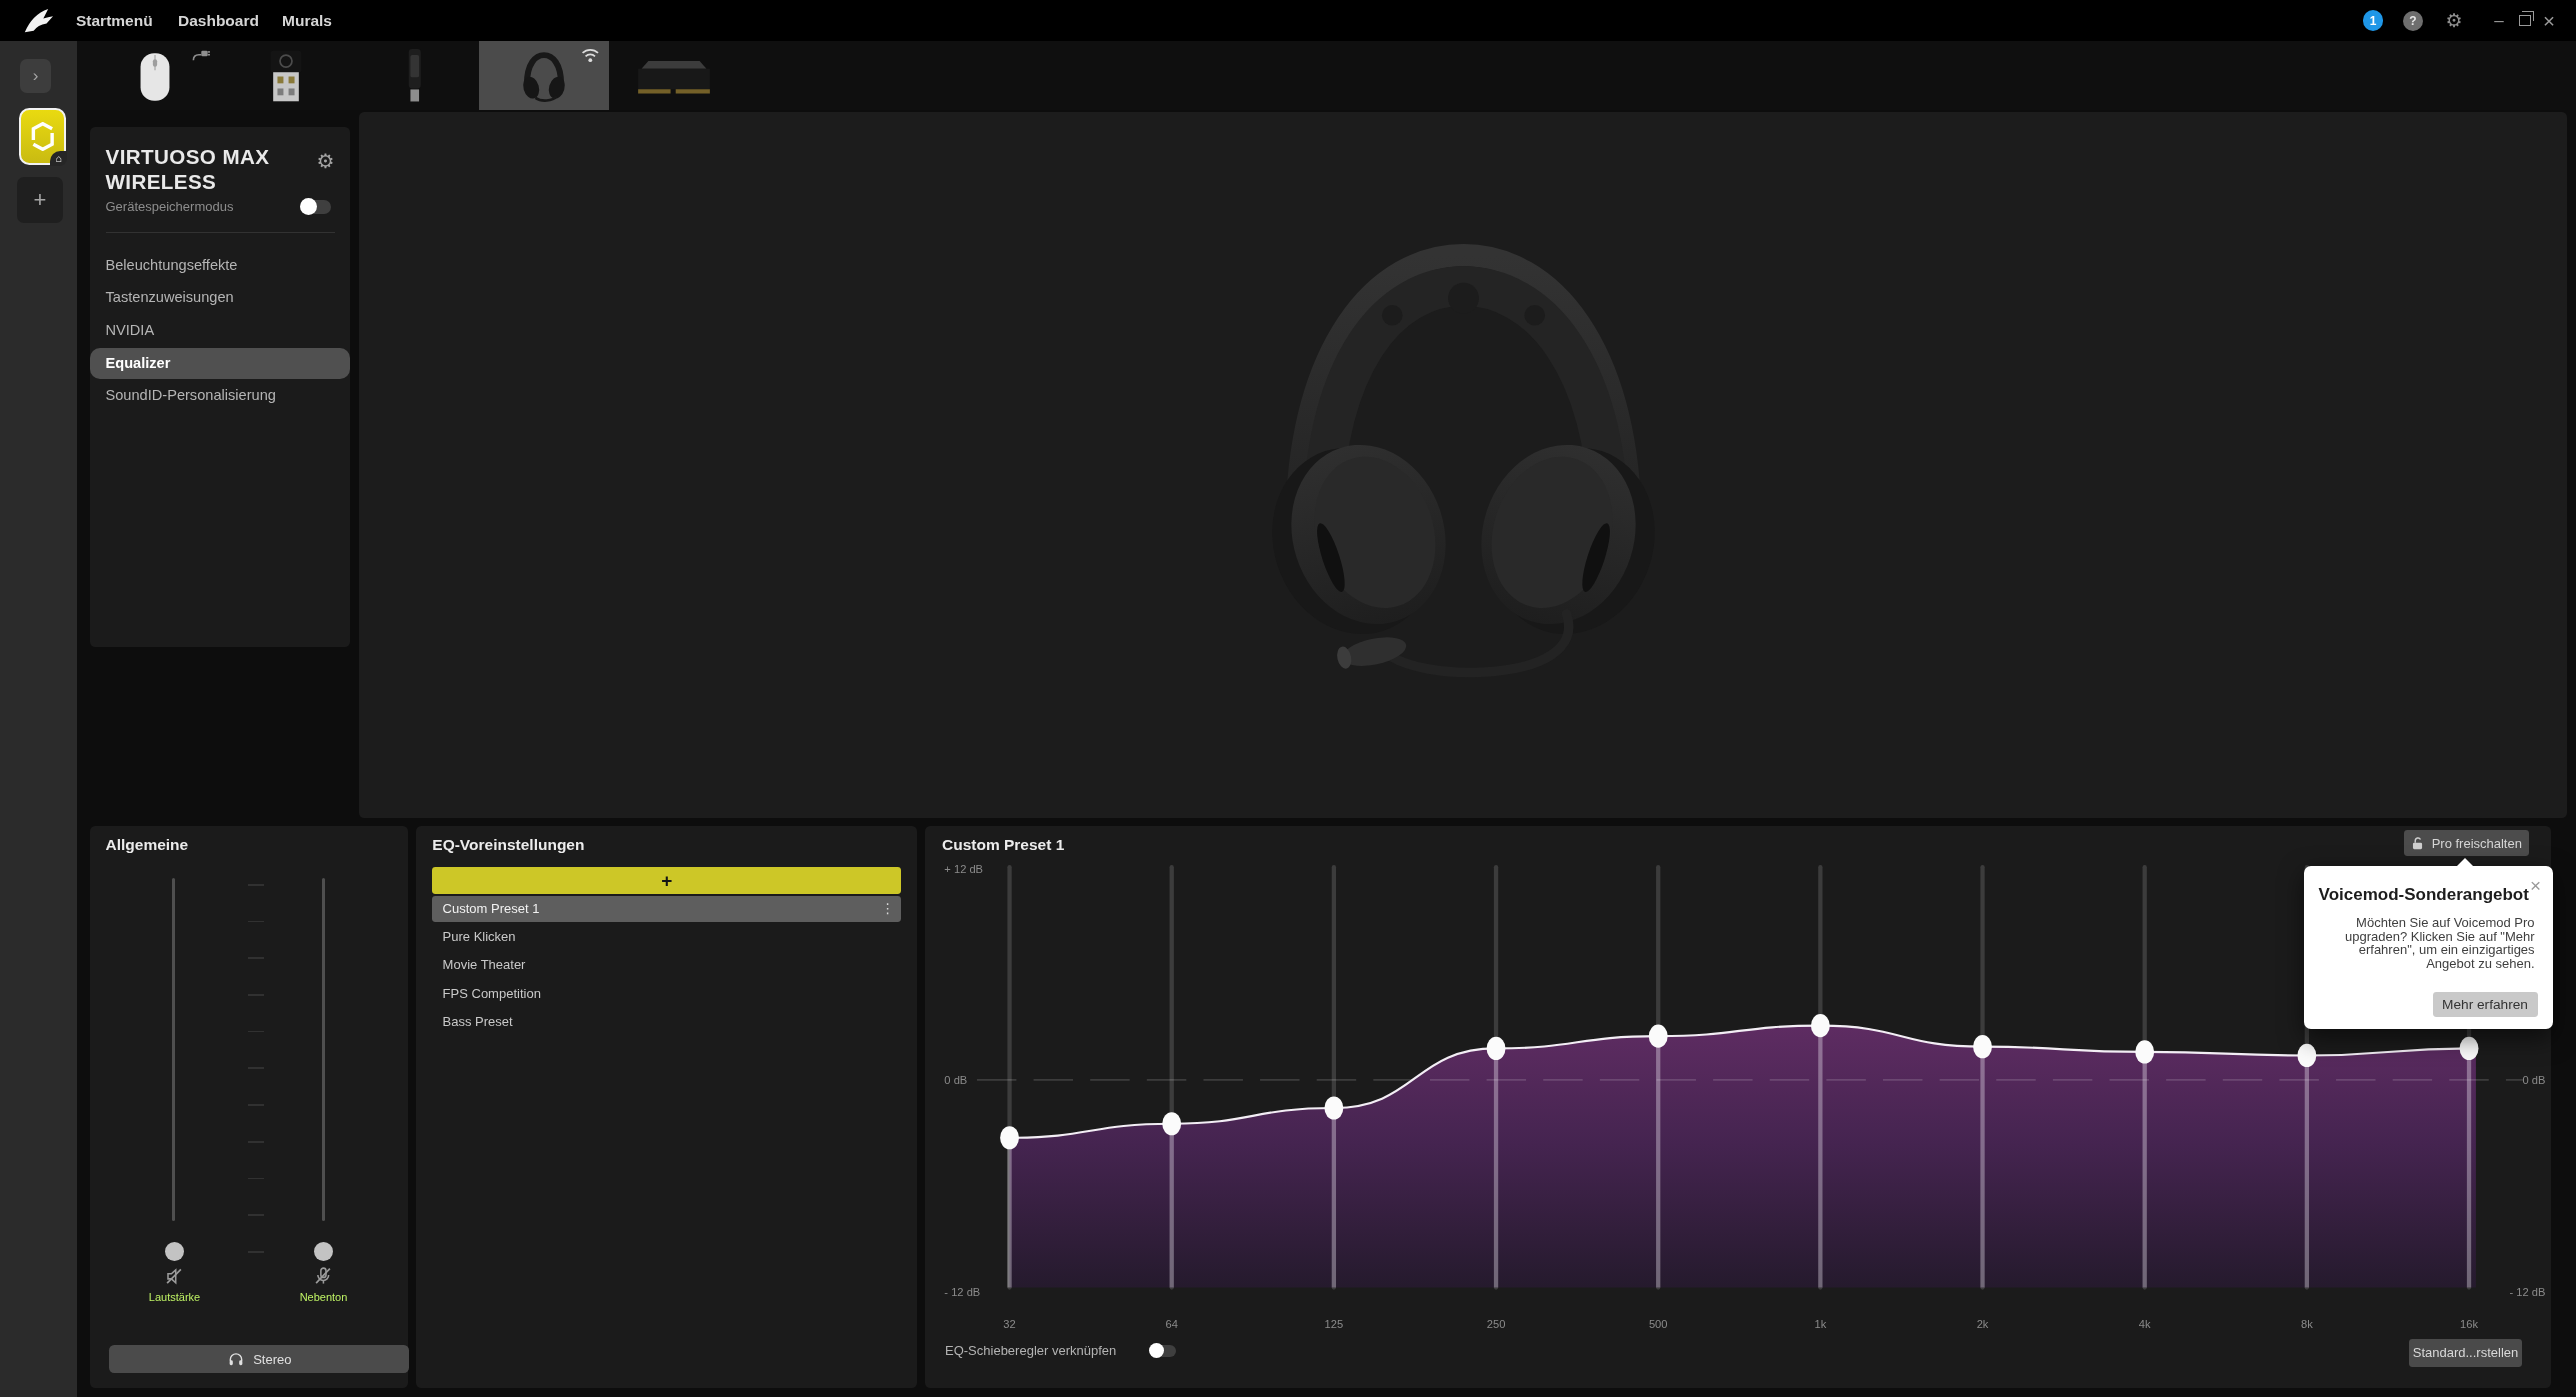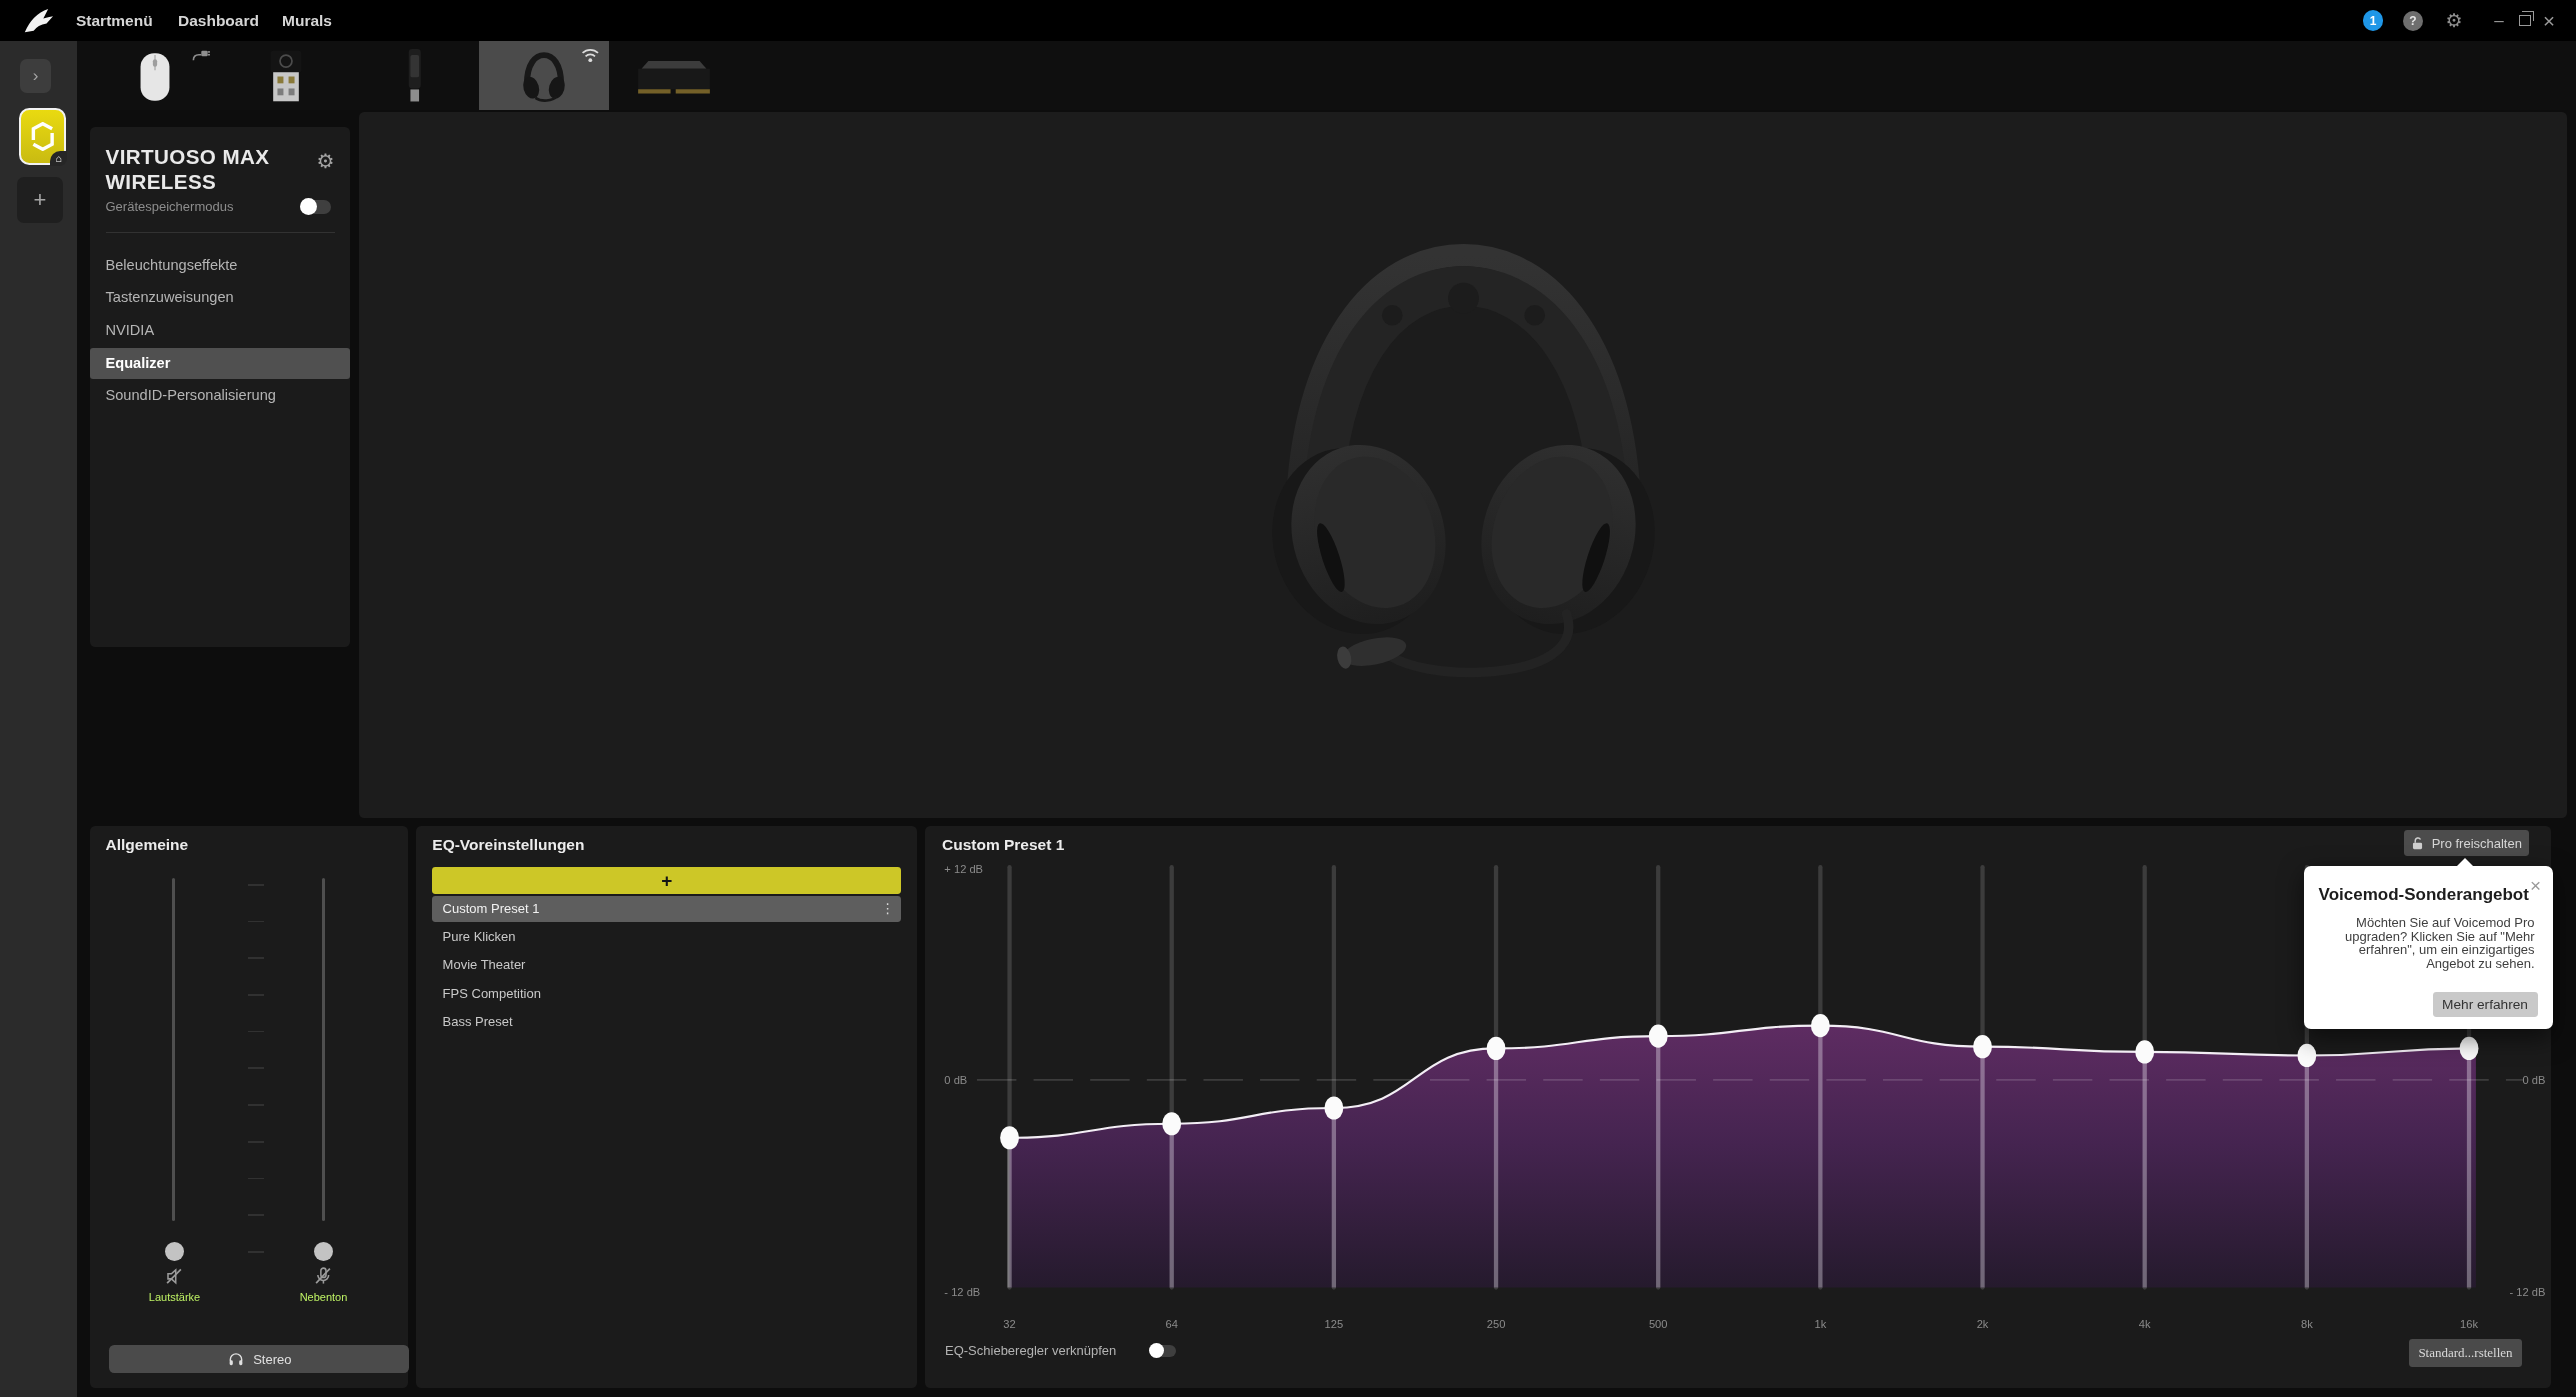--- a/index.html
+++ b/index.html
@@ -31,21 +31,21 @@
   #strip{left:77px;top:41px;width:2499px;height:69px;background:#0f0f0f;}
   .tab{position:absolute;top:0;width:130px;height:69px;cursor:pointer;}
   .tab.sel{background:#4b4b4b;}
   
   .panel{background:#1b1b1b;border-radius:5.2px;}
   .ptitle{font-size:15.5px;font-weight:700;color:#ececec;}
   
   #sidebar{left:90px;top:127px;width:260px;height:520px;}
   .nav-item{position:absolute;left:0;width:260px;height:31px;line-height:31px;font-size:14.6px;color:#b5b5b5;
             padding-left:15.5px;box-sizing:border-box;cursor:pointer;}
-  .nav-item.sel{background:#505050;color:#fff;font-weight:700;border-radius:3px;}
+  .nav-item.sel{background:#505050;color:#fff;font-weight:700;border-radius:10px;}
   .toggle{position:relative;width:29px;height:13.7px;border-radius:6.9px;background:#3f3f3f;cursor:pointer;}
   .toggle .knob{position:absolute;left:-1.7px;top:-1.7px;width:17px;height:17px;border-radius:50%;background:#fff;}
   .toggle.small{width:26px;height:12px;}
   .toggle.small .knob{width:15.5px;height:15.5px;}
   
   #hero{left:359px;top:112px;width:2208px;height:706px;background:#1c1c1c;border-radius:5.2px;}
   
   #general{left:90px;top:826px;width:318px;height:562px;}
   .vtrack{position:absolute;width:3.4px;background:#4f4f4f;border-radius:1.7px;cursor:pointer;}
   .vhandle{position:absolute;width:19px;height:19px;border-radius:50%;background:#c3c3c3;cursor:pointer;}
@@ -61,21 +61,21 @@
   .preset-row.sel{background:#5e5e5e;color:#f1f1f1;}
   .kebab{position:absolute;right:6.9px;top:0;color:#d8d8d8;font-size:13.7px;cursor:pointer;}
   
   #eqpanel{left:925px;top:826px;width:1626px;height:562px;}
   #pro-btn{position:absolute;left:1479px;top:4.3px;width:125px;height:26px;background:#4c4c4c;border-radius:3.4px;
       display:flex;align-items:center;justify-content:center;gap:6.9px;color:#d6d6d6;font-size:13px;cursor:pointer;}
   #eq-chart{position:absolute;left:0;top:0;}
   #eq-chart text{font-family:"Liberation Sans",sans-serif;}
   #link-row{position:absolute;left:20px;top:517px;display:flex;align-items:center;gap:34px;font-size:13px;color:#b3b3b3;}
   #std-btn{position:absolute;left:1484px;top:513px;width:113px;height:27.5px;background:#4a4a4a;border-radius:3.4px;
-      display:flex;align-items:center;justify-content:center;color:#d9d9d9;font-size:13px;cursor:pointer;font-family:Liberation Serif, serif;}
+      display:flex;align-items:center;justify-content:center;color:#d9d9d9;font-size:13px;cursor:pointer;}
   
   #popup{left:2304px;top:866px;width:249px;height:163px;background:#fff;border-radius:6.9px;
          box-shadow:0 8.6px 24px rgba(0,0,0,.55);text-align:right;}
   #popup::before{content:"";position:absolute;top:-7.7px;left:153px;border-left:8.6px solid transparent;
       border-right:8.6px solid transparent;border-bottom:8.6px solid #fff;}
   #popup-title{position:absolute;left:14.6px;top:19px;font-size:17px;font-weight:700;color:#1d1d1d;}
   #popup-close{position:absolute;right:12px;top:12px;color:#9a9a9a;font-size:19px;line-height:15.5px;cursor:pointer;}
   #popup-body{position:absolute;left:14.6px;top:50px;width:216px;font-size:13px;line-height:13.7px;color:#3f3f3f;}
   #popup-cta{position:absolute;right:15.5px;top:126px;width:105px;height:25px;background:#c9c9c9;border-radius:3.4px;
       display:flex;align-items:center;justify-content:center;color:#333;font-size:13.7px;cursor:pointer;}

